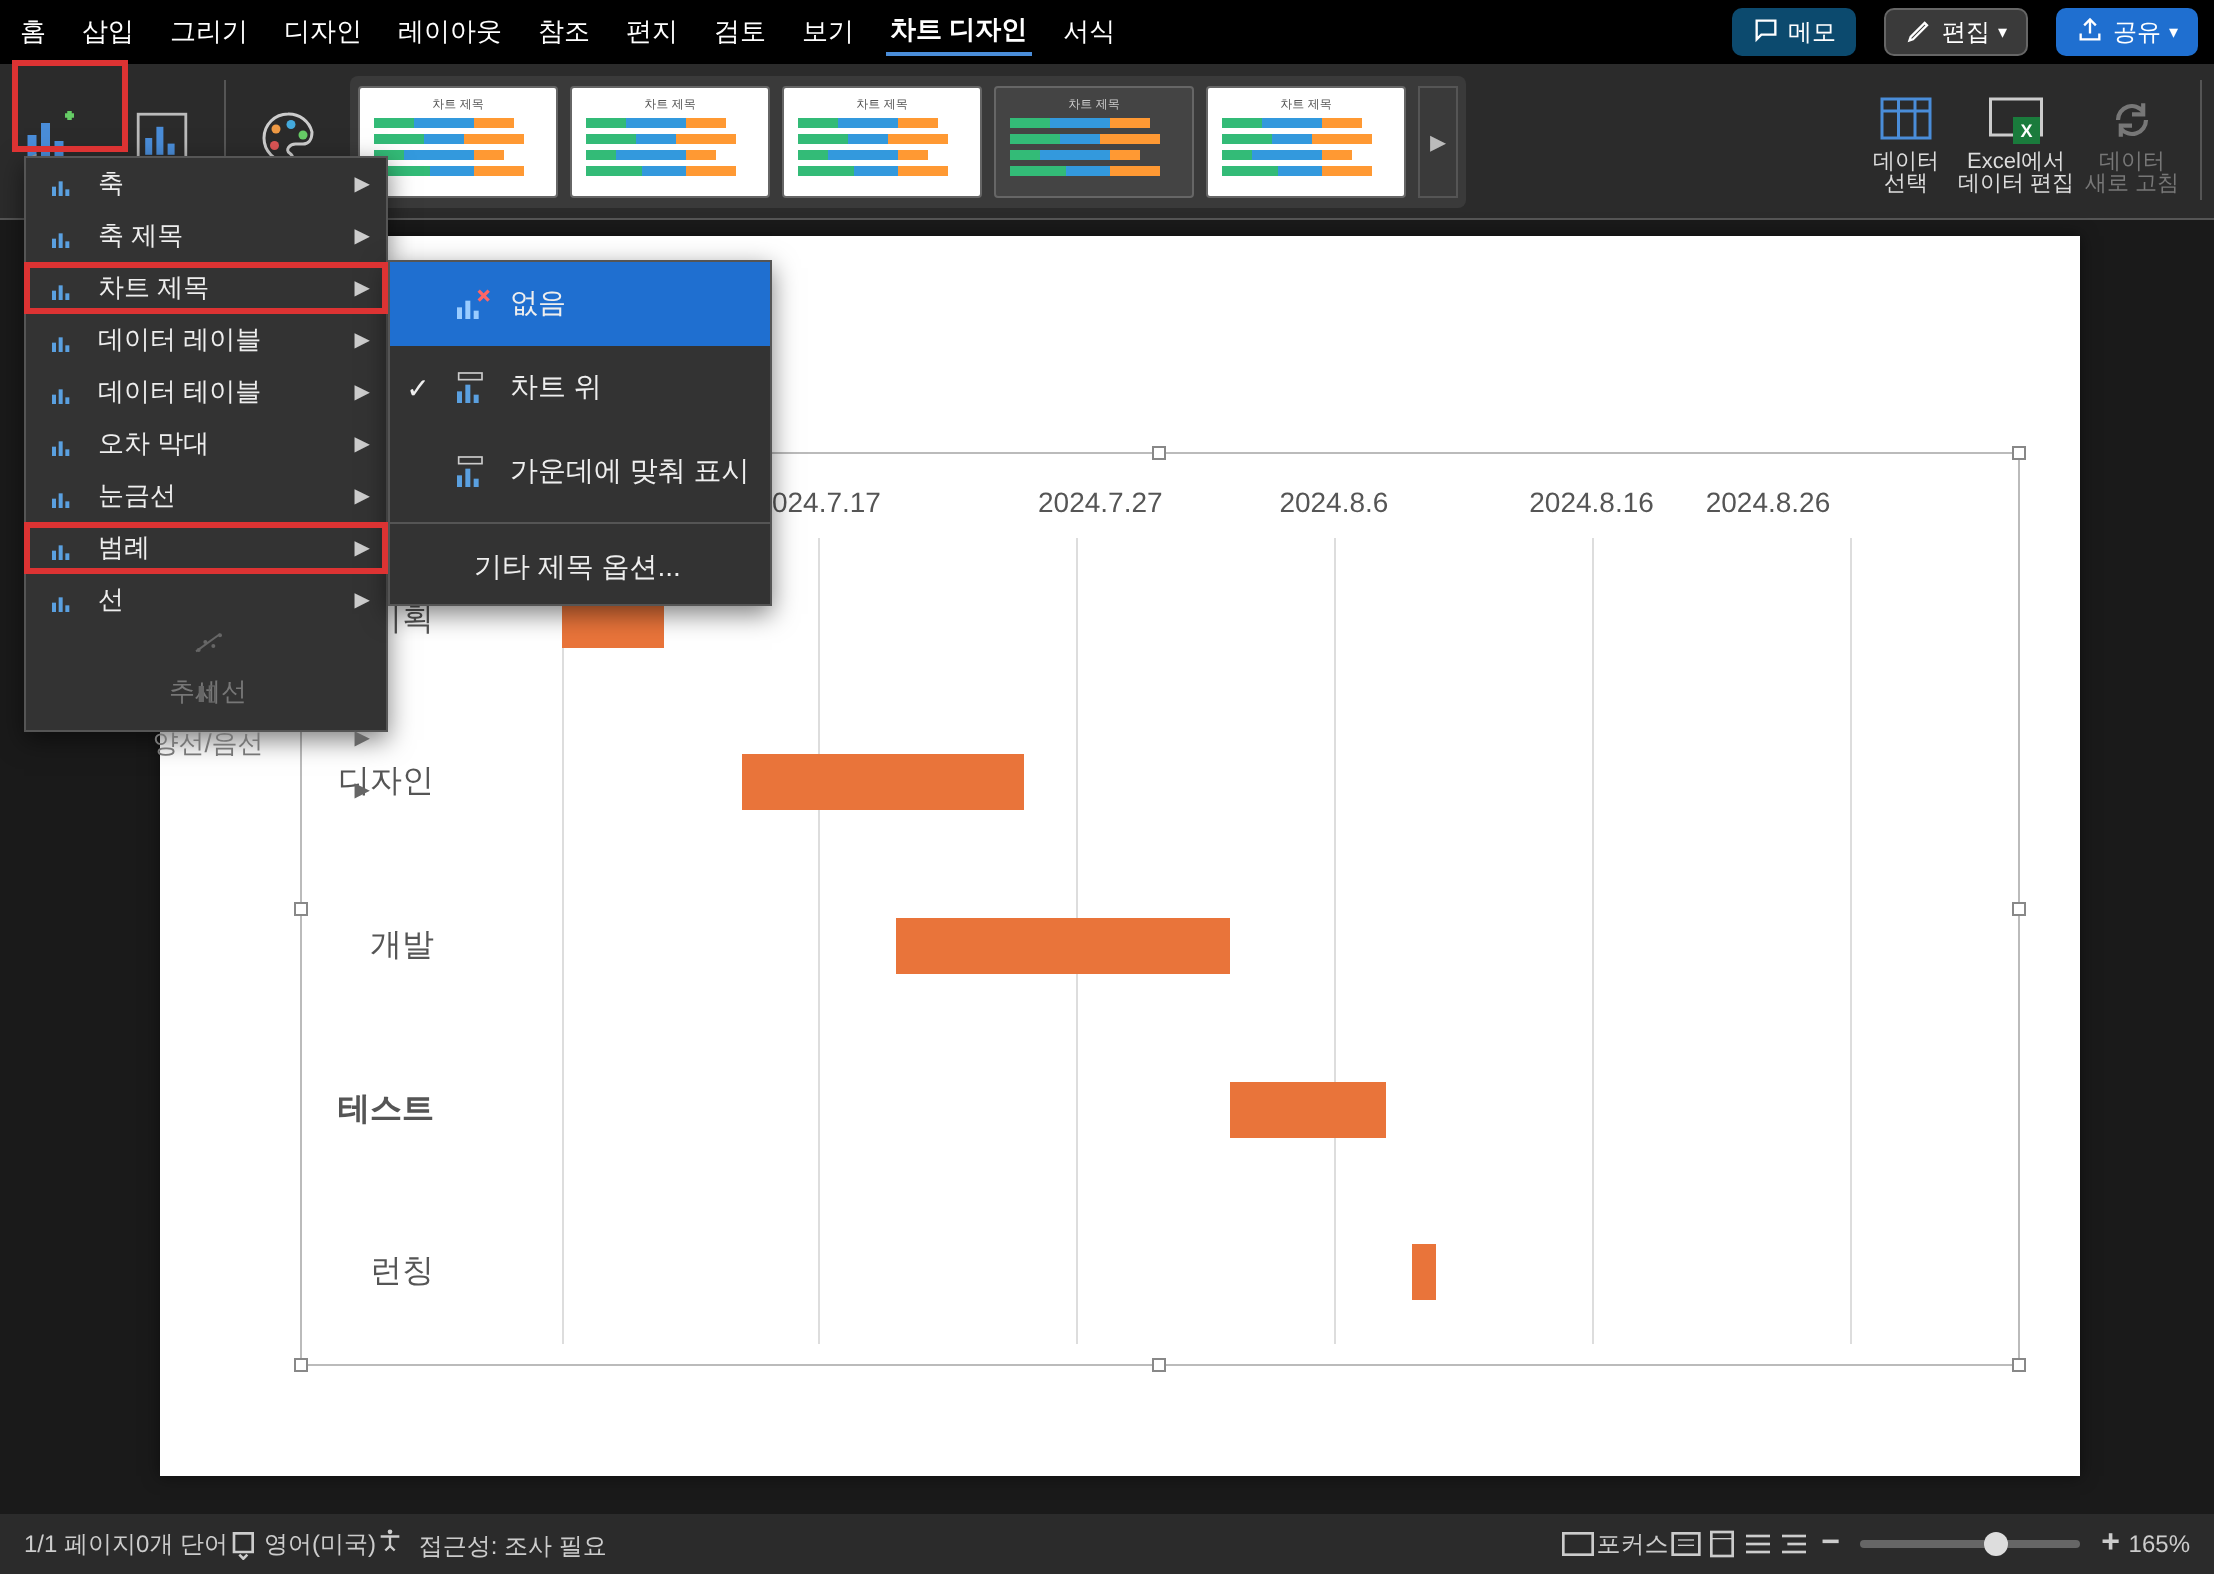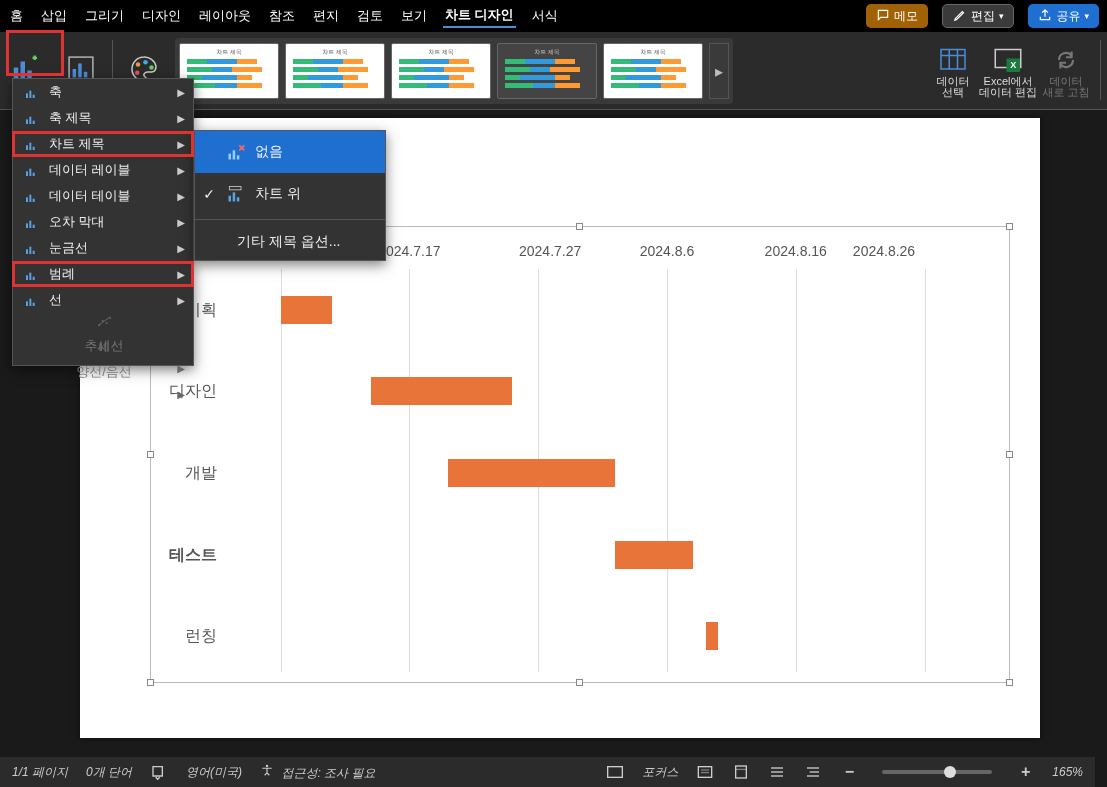--- a/index.html
+++ b/index.html
@@ -2,21 +2,21 @@
 <html><head>
 <meta charset="utf-8">
 <style>
   * { box-sizing: border-box; font-family: -apple-system, "Segoe UI", Arial, sans-serif; }
   body { margin: 0; background: #1a1a1a; width: 1107px; height: 787px; overflow: hidden; color: #fff; position: relative; }
   .tabbar { display: flex; align-items: center; height: 32px; background: #000; padding: 0 8px; gap: 14px; font-size: 13px; }
   .tabbar .tab { color: #fff; cursor: pointer; padding: 2px 2px; }
   .tabbar .tab.active { font-weight: 700; border-bottom: 2px solid #4a8dd9; }
   .tabbar .spacer { flex: 1; }
   .btn-memo, .btn-edit, .btn-share { display: flex; align-items: center; height: 24px; border-radius: 5px; padding: 0 10px; font-size: 12px; gap: 4px; cursor: pointer; }
-  .btn-memo { background: #a16207; }
+  .btn-memo { background: #0c4a6e; }
   .btn-edit { background: #3a3a3a; border: 1px solid #666; }
   .btn-share { background: #1f6fd0; }
   .ribbon { height: 78px; background: #2b2b2b; display: flex; align-items: flex-start; border-bottom: 1px solid #555; }
   .rib-group { display: flex; height: 100%; }
   .rib-btn { display: flex; flex-direction: column; align-items: center; justify-content: center; width: 50px; height: 78px; font-size: 11px; color: #ddd; cursor: pointer; }
   .rib-btn.disabled { color: #777; }
   .rib-btn .ic { width: 32px; height: 32px; display: flex; align-items: center; justify-content: center; }
   .rib-sep { width: 1px; height: 60px; background: #555; margin: 8px 6px; }
   .gallery { display: flex; align-items: center; margin-left: 6px; margin-top:6px; height: 66px; background: #3a3a3a; border-radius: 4px; padding: 4px; gap: 6px; }
   .gallery-item { width: 100px; height: 56px; background: #fff; border: 1px solid #666; border-radius: 2px; display: flex; flex-direction: column; align-items: center; padding-top:4px; gap:2px; cursor: pointer; }
@@ -50,21 +50,21 @@
   .menu2-item .check { width: 16px; text-align: center; }
   .menu2-item .mi2-ic { width:22px; display:inline-flex; align-items:center; justify-content:center; color:#5aa0e0;}
   .menu2-sep { height: 1px; background: #555; margin: 4px 0; }
   .menu2-text { height: 36px; display: flex; align-items: center; padding-left: 42px; font-size: 14px; color: #eee; cursor: pointer; }
 
   .hl { position: absolute; border: 3px solid #d33; z-index: 20; pointer-events: none; }
   .hl1 { left: 6px; top: 30px; width: 58px; height: 46px; }
   .hl2 { left: 12px; top: 131px; width: 182px; height: 26px; }
   .hl3 { left: 12px; top: 261px; width: 182px; height: 26px; }
 
-  .statusbar { position: absolute; bottom: 0; left: 0; right: 12px; height: 30px; background: #2b2b2b; display: flex; align-items: center; font-size: 12px; color: #ccc; padding: 0 12px; gap: 18px; font-style: italic; }
+  .statusbar { position: absolute; bottom: 0; left: 0; right: 0; height: 30px; background: #2b2b2b; display: flex; align-items: center; font-size: 12px; color: #ccc; padding: 0 12px; gap: 0; }
   .statusbar .sp { flex: 1; }
   .status-ic { width:18px; height:18px; display:inline-flex; align-items:center; justify-content:center; color:#ccc; cursor:pointer;}
   .zoom-slider { width:110px; height:4px; background:#666; border-radius:2px; position:relative; margin:0 6px;}
   .zoom-thumb { position:absolute; width:12px; height:12px; background:#ddd; border-radius:50%; top:-4px; left:56%;}
 </style>
 </head>
 <body>
 
 <div class="tabbar">
   <span class="tab">홈</span>
@@ -506,20 +506,32 @@
       <span class="mi2-ic">
         <svg width="20" height="20" viewBox="0 0 24 24">
           <rect x="3" y="14" width="3" height="7" fill="#5aa0e0"></rect>
           <rect x="8" y="10" width="3" height="11" fill="#5aa0e0"></rect>
           <rect x="13" y="16" width="3" height="5" fill="#5aa0e0"></rect>
           <rect x="4" y="3" width="14" height="4" fill="none" stroke="#ccc"></rect>
         </svg>
       </span>
       <span>차트 위</span>
     </div>
+    <div class="menu2-item">
+      <span class="check"></span>
+      <span class="mi2-ic">
+        <svg width="20" height="20" viewBox="0 0 24 24">
+          <rect x="3" y="14" width="3" height="7" fill="#5aa0e0"></rect>
+          <rect x="8" y="10" width="3" height="11" fill="#5aa0e0"></rect>
+          <rect x="13" y="16" width="3" height="5" fill="#5aa0e0"></rect>
+          <rect x="4" y="3" width="14" height="4" fill="none" stroke="#ccc"></rect>
+        </svg>
+      </span>
+      <span>가운데에 맞춰 표시</span>
+    </div>
     <div class="menu2-sep"></div>
     <div class="menu2-text">기타 제목 옵션...</div>
   </div>
 
 <div class="hl hl1"></div>
 <div class="hl hl2"></div>
 <div class="hl hl3"></div>
 
 <div class="statusbar">
   <span>1/1 페이지</span>

